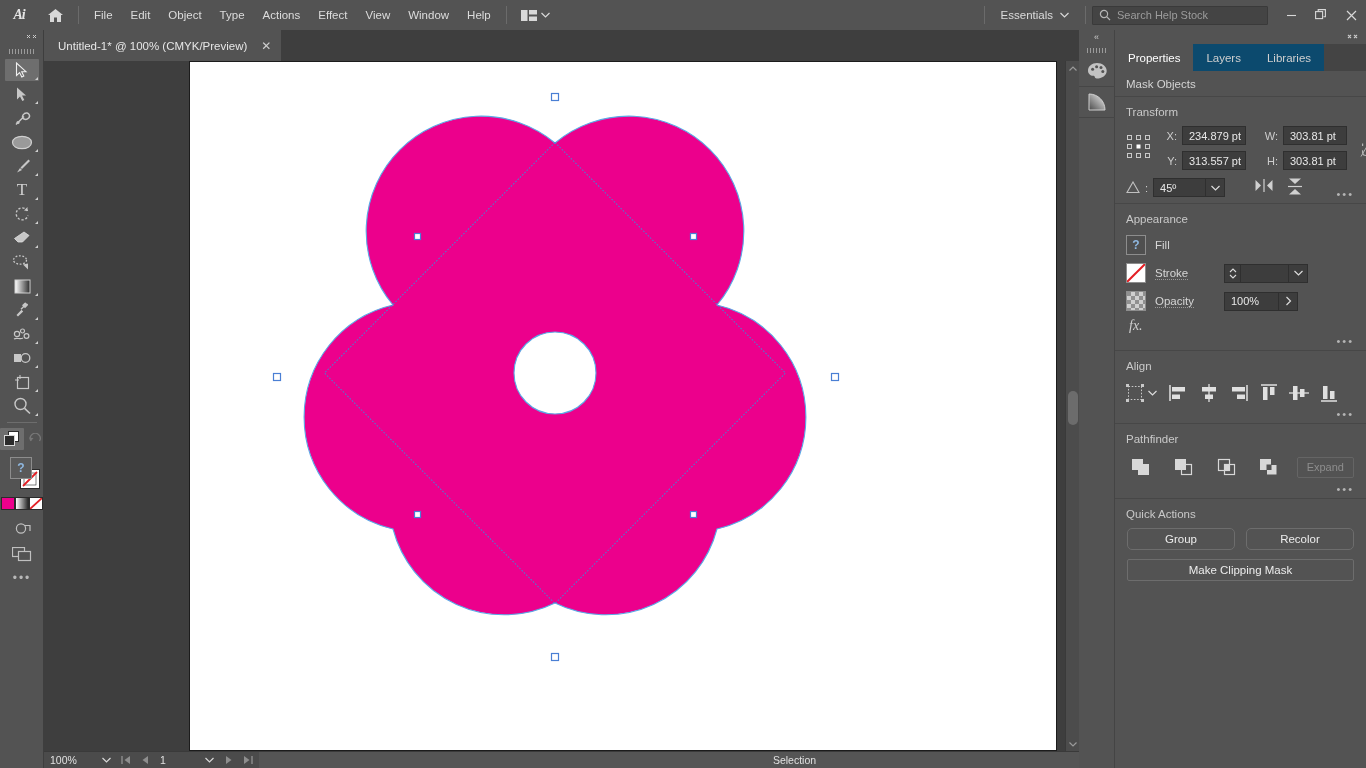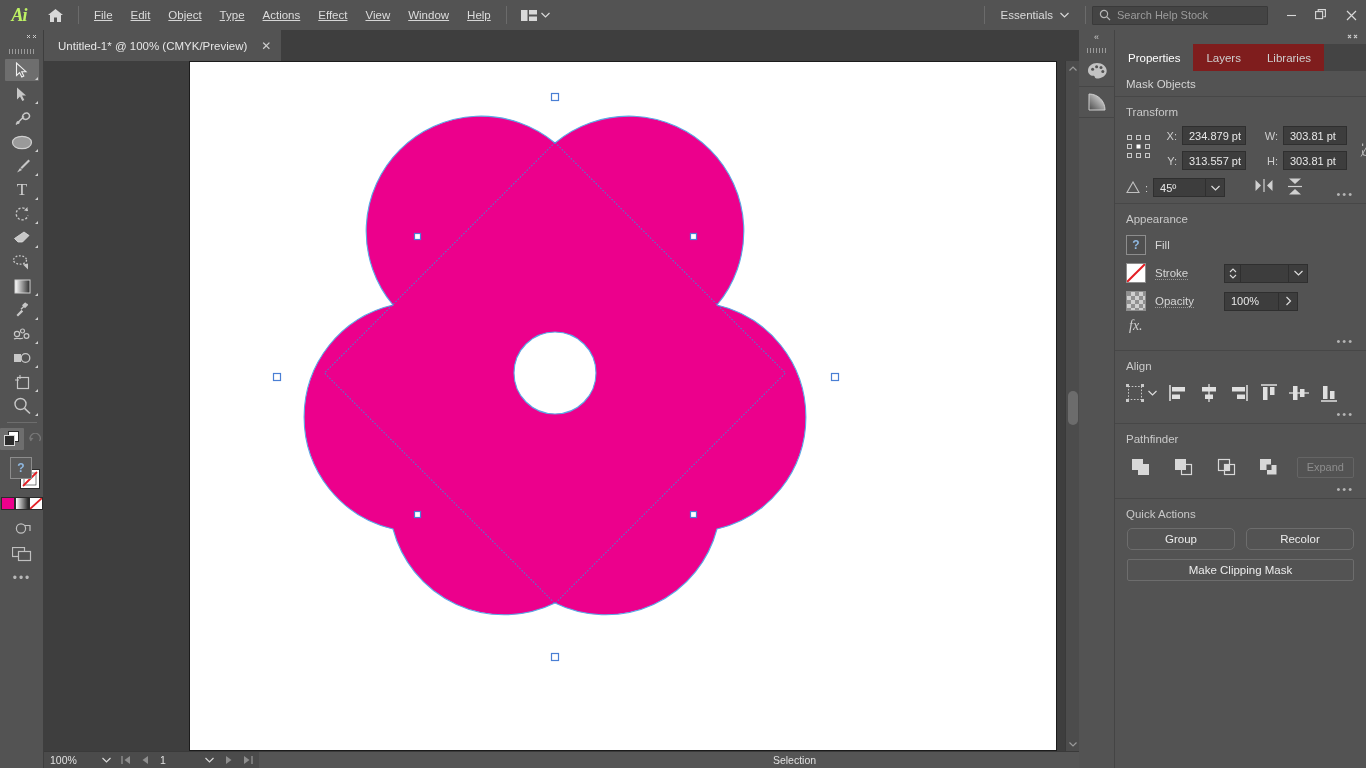--- a/index.html
+++ b/index.html
@@ -14,28 +14,28 @@
   }
   #app { position: relative; width: 1366px; height: 768px; }
 
   
   .menubar {
     position: absolute; left: 0; top: 0; width: 1366px; height: 30px;
     background: #535353; display: flex; align-items: center;
   }
   .ai-logo {
     width: 38px; height: 30px; display: flex; align-items: center; justify-content: center;
-    color: #bef264; font-size: 18px; font-weight: bold; font-style: italic;
+    color: #e5e5e5; font-size: 14px; font-weight: bold; font-style: italic;
     font-family: "Liberation Serif", serif; letter-spacing: -1px;
   }
   .home-btn {
     width: 34px; height: 30px; display: flex; align-items: center; justify-content: center;
   }
   .sep-v { width: 1px; height: 18px; background: #6b6b6b; margin: 0 6px; }
-  .menu-items { display: flex; align-items: flex-start; height: 30px; text-decoration: underline; }
+  .menu-items { display: flex; align-items: flex-start; height: 30px; }
   .menu-item {
     padding: 0 9px; height: 30px; line-height: 30px; font-size: 11.5px; color: #dcdcdc;
     cursor: default; white-space: nowrap;
   }
   .arrange-btn { display: flex; align-items: center; gap: 4px; padding: 0 8px; height: 30px; }
   .menubar-right { margin-left: auto; display: flex; align-items: center; height: 30px; }
   .workspace-sel {
     display: flex; align-items: center; gap: 7px; padding: 0 10px; height: 30px;
     font-size: 11.5px; color: #dcdcdc;
   }
@@ -164,21 +164,21 @@
   
   .panel {
     position: absolute; left: 1115px; top: 30px; width: 251px; height: 738px;
     background: #535353;
   }
   .panel-collapse { height: 14px; display: flex; align-items: center; justify-content: flex-end;
                     padding-right: 7px; color: #c9c9c9; font-size: 9px; background:#535353;}
   .panel-tabs { display: flex; height: 27px; background: #444444; align-items: stretch; }
   .ptab {
     padding: 0 13px; display: flex; align-items: center; font-size: 11.5px; color: #cfcfcf;
-    background: #7f1d1d;
+    background: #0c4a6e;
   }
   .ptab.active { background: #535353; color: #ffffff; }
   .panel-subtitle { height: 26px; display: flex; align-items: center; padding-left: 11px;
                     font-size: 11.5px; color: #d4d4d4; border-bottom: 1px solid #474747; }
   .section { padding: 0 0 0 0; border-bottom: 1px solid #474747; position: relative; }
   .section-title { font-size: 11.5px; color: #c9c9c9; padding: 9px 0 6px 11px; }
   .sec-dots { position: absolute; right: 12px; bottom: 3px; color: #b5b5b5; letter-spacing: 2px;
               font-size: 11px; line-height: 1; }
 
   .xf-grid { display: flex; align-items: flex-start; padding: 2px 0 0 11px; gap: 0; }

